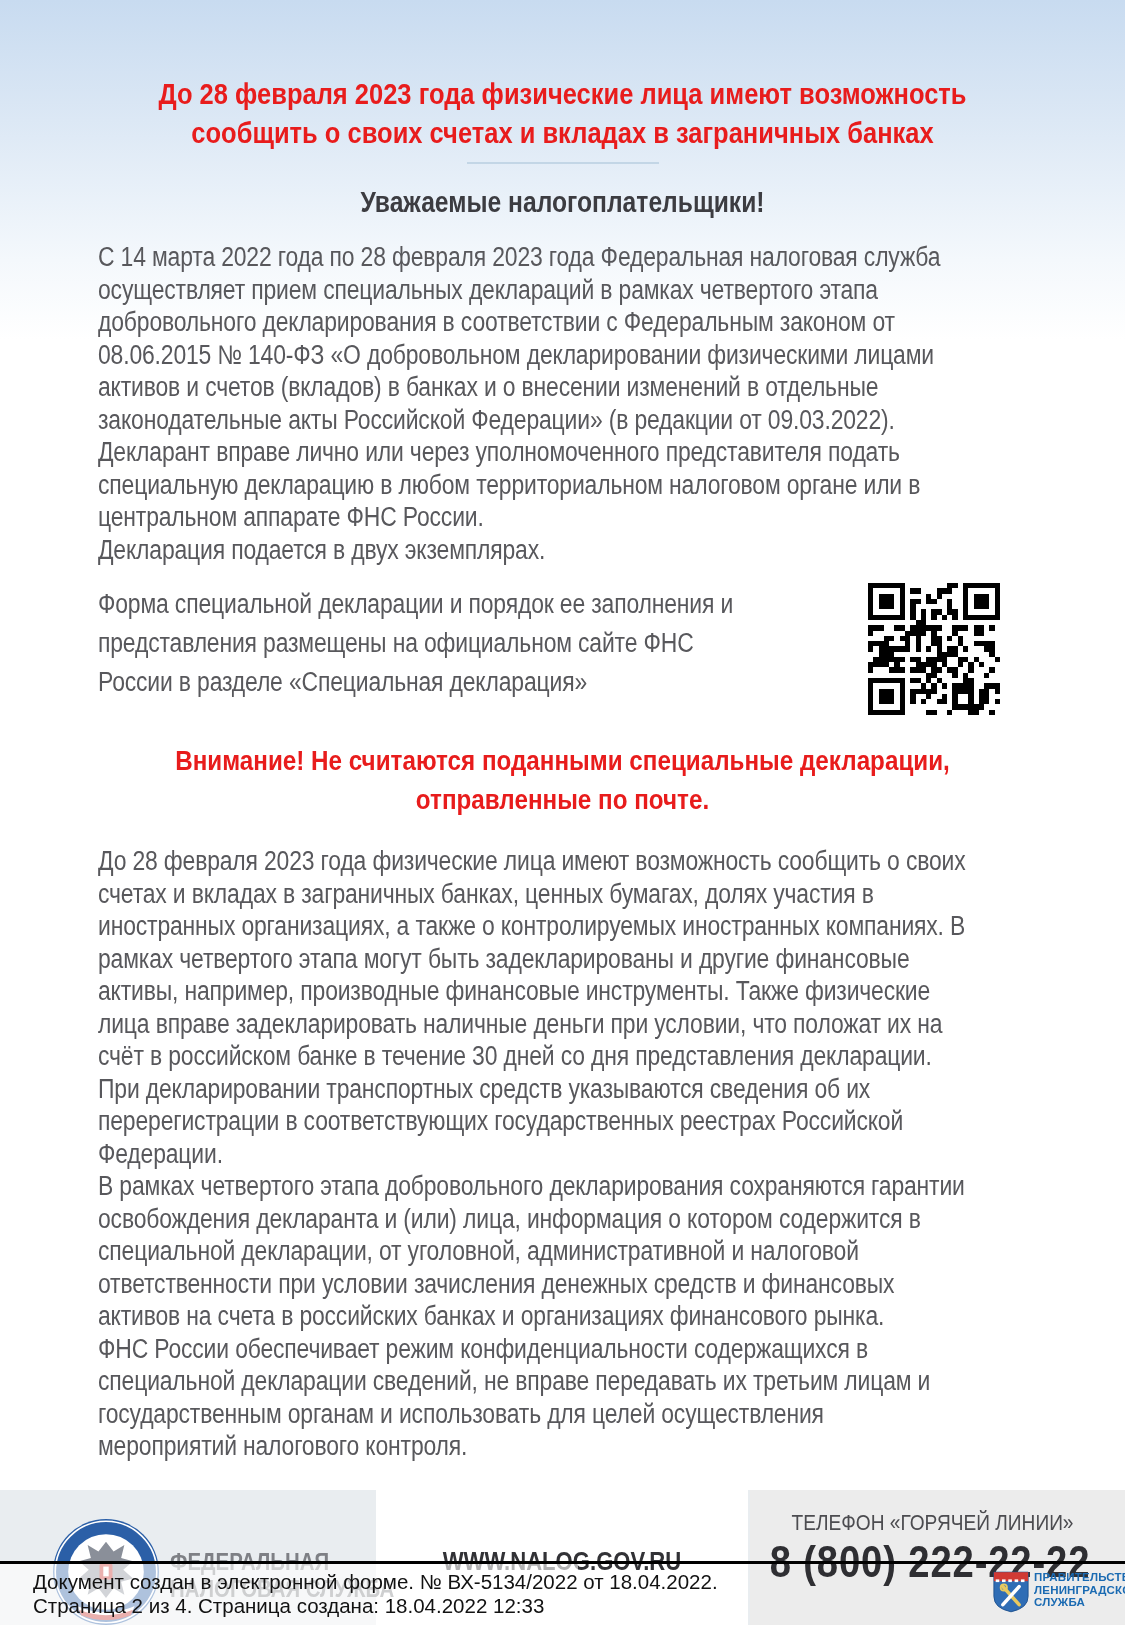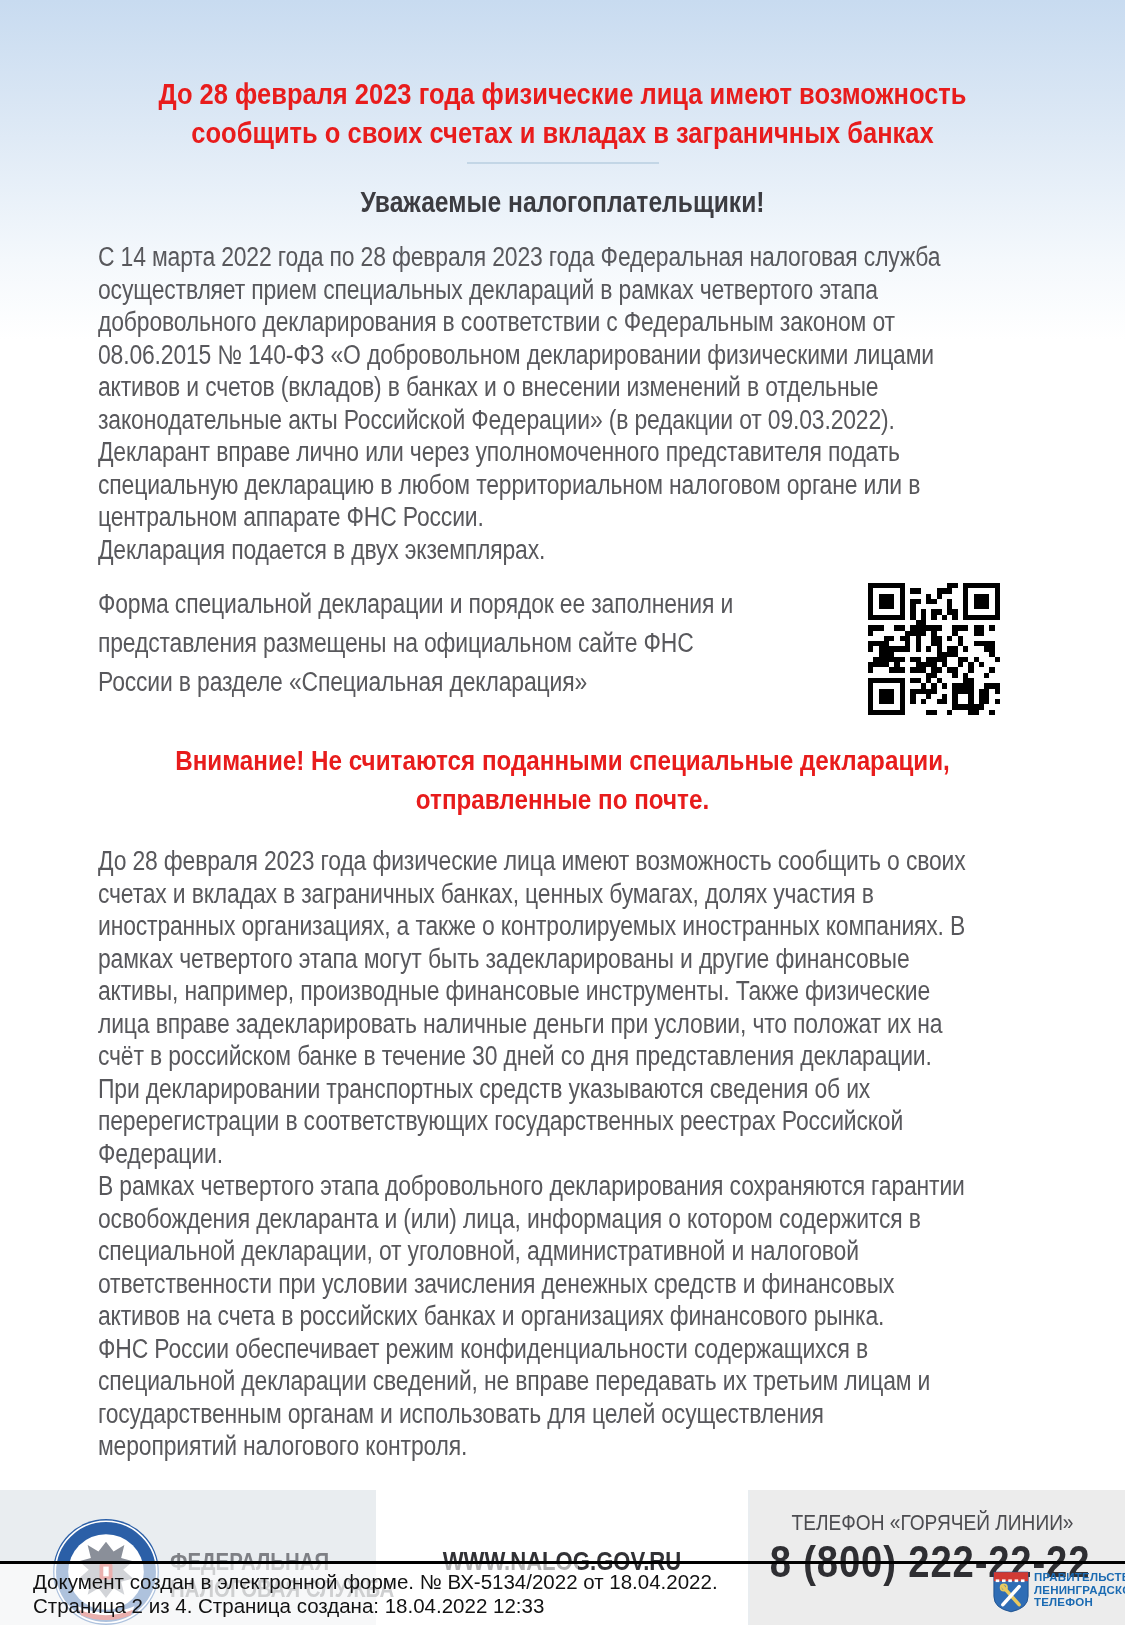--- a/index.html
+++ b/index.html
@@ -336,21 +336,21 @@
       <rect x="17" y="9" width="4" height="3" fill="#ffffff"></rect>
         <rect x="24" y="9" width="4" height="3" fill="#ffffff"></rect>
       <rect x="31" y="9" width="4" height="3" fill="#ffffff"></rect>
       <path d="M11 17 L29 37" stroke="#e8c95f" stroke-width="4" stroke-linecap="round"></path>
       <path d="M29 17 L11 37" stroke="#ffffff" stroke-width="4" stroke-linecap="round"></path>
       <circle cx="12" cy="18" r="3.5" fill="none" stroke="#e8c95f" stroke-width="2"></circle>
     </svg>
     <div class="lenobl-text">
       <span>ПРАВИТЕЛЬСТВО</span><br>
       <span>ЛЕНИНГРАДСКОЙ</span><br>
-      <span>ТЕЛЕФОН</span>
+      <span>СЛУЖБА</span>
     </div>
   </div>
 
   <div class="abs stamp-bg"></div>
   <div class="abs stamp-line"></div>
   <div class="abs stamp-text stamp-l1">Документ создан в электронной форме. № ВХ-5134/2022 от 18.04.2022.</div>
   <div class="abs stamp-text stamp-l2">Страница 2 из 4. Страница создана: 18.04.2022 12:33</div>
 
 </div>
 

